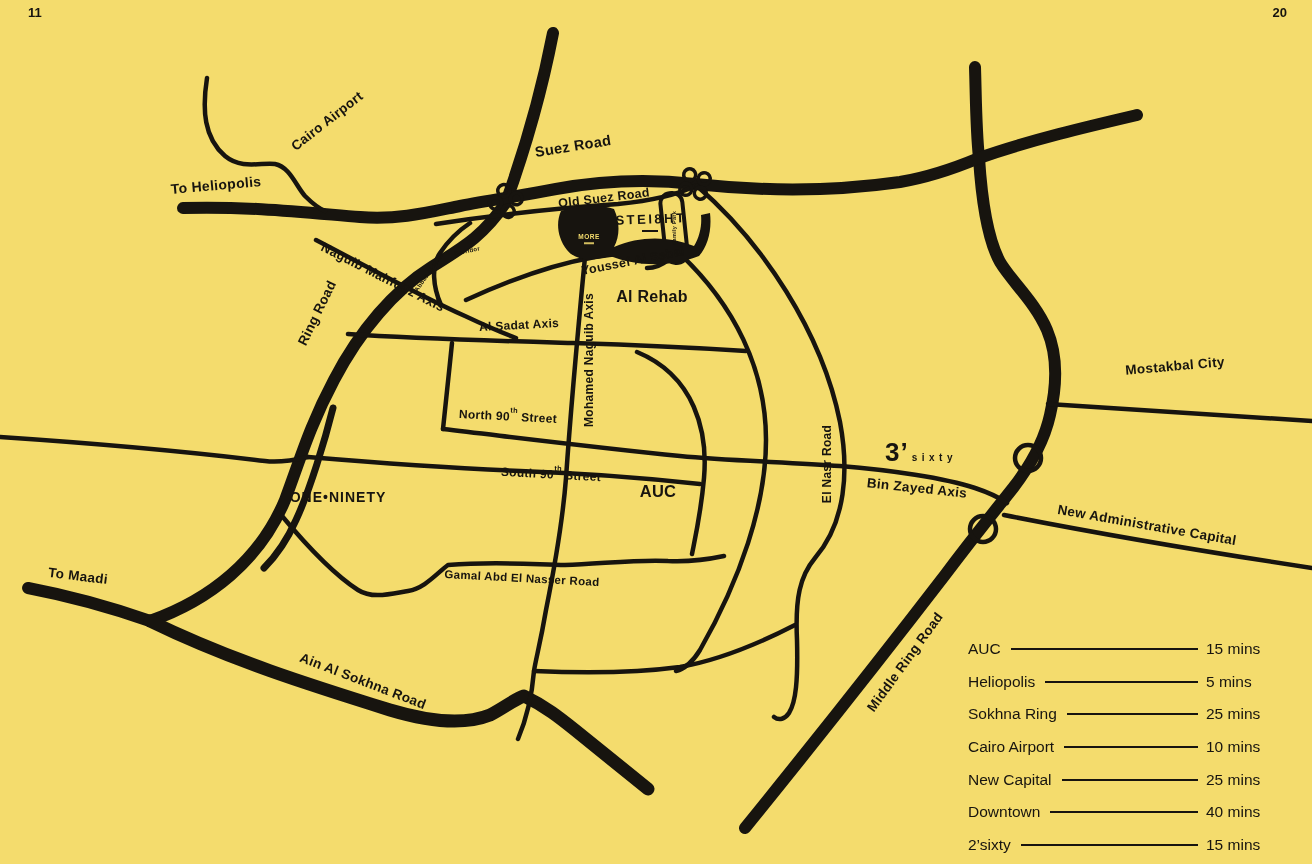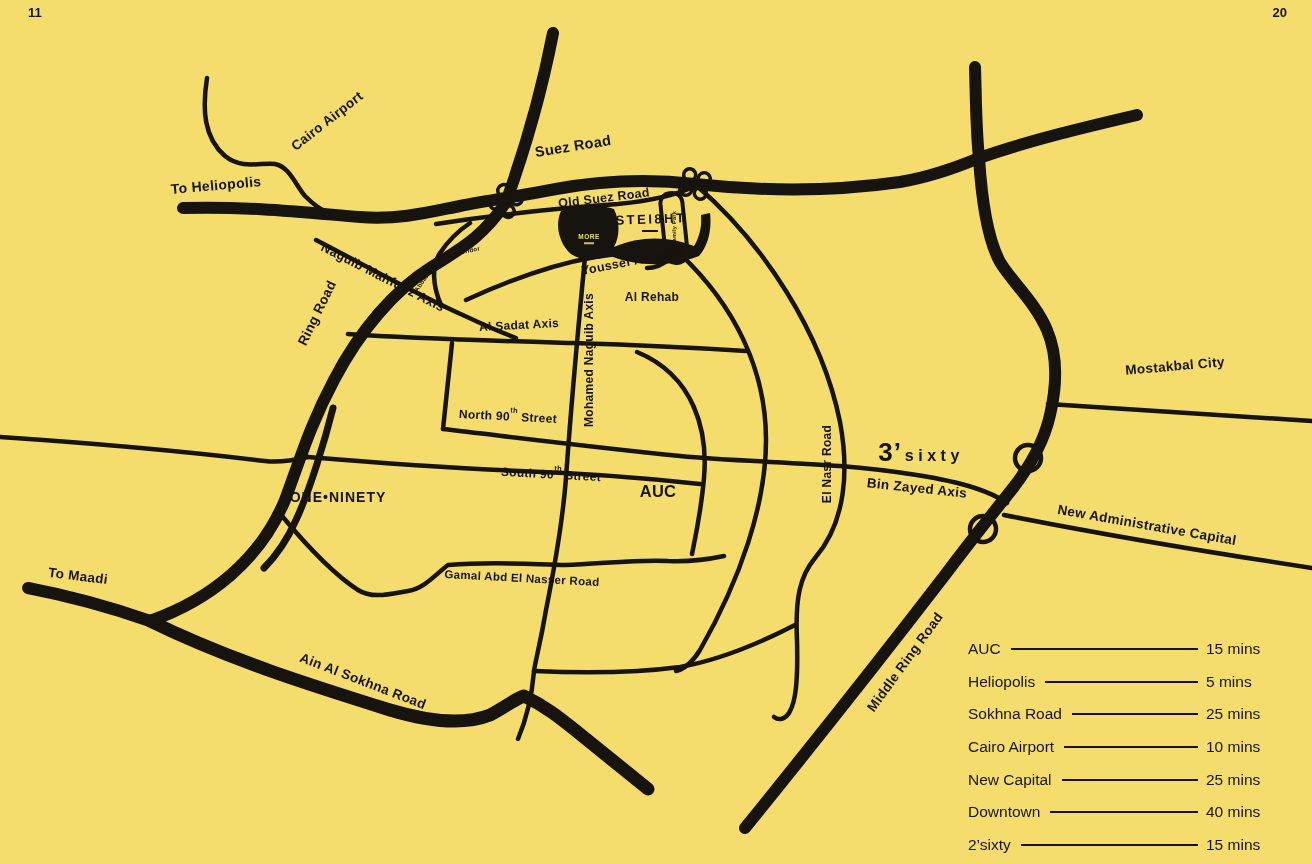--- a/index.html
+++ b/index.html
@@ -14,21 +14,21 @@
   .lbl{
     position:absolute;font-weight:bold;white-space:nowrap;color:#17140F;
     letter-spacing:.3px;transform-origin:center;
   }
   .lbl sup{font-size:62%;position:relative;top:-.35em;}
   .logo-steight{letter-spacing:2.5px;font-size:13px;}
   .steight-sub{position:absolute;width:16px;height:2px;background:#17140F;transform:translate(-50%,-50%);}
   .lbl-more{color:#F4DC6D;font-size:6.5px;letter-spacing:.5px;}
   .more-sub{position:absolute;width:10px;height:1.5px;background:#F4DC6D;transform:translate(-50%,-50%);opacity:.85;}
   .ts-pre{font-size:26px;font-weight:bold;letter-spacing:1px;}
-  .ts-word{font-size:16px;font-weight:bold;letter-spacing:4.5px;margin-left:3px;}
+  .ts-word{font-size:10px;font-weight:bold;letter-spacing:4.5px;margin-left:3px;}
   
   .legend{
     position:absolute;left:968px;top:640px;width:304px;height:214px;
     display:flex;flex-direction:column;justify-content:space-between;
   }
   .legend-row{display:flex;align-items:center;font-size:15.5px;color:#17140F;}
   .legend-label{white-space:nowrap;}
   .legend-dash{flex:1;border-top:2px solid #17140F;margin:0 8px 0 10px;height:0;}
   .legend-time{width:66px;text-align:left;white-space:nowrap;}
 </style>
@@ -100,21 +100,21 @@
   <div class="lbl logo-steight" style="left:651px;top:219px;transform:translate(-50%,-50%) rotate(-2deg);">STEI8HT</div>
   <div class="steight-sub" style="left:650px;top:231px;"></div>
   <div class="lbl lbl-more" style="left:589px;top:236px;transform:translate(-50%,-50%);">MORE</div>
   <div class="more-sub" style="left:589px;top:243px;"></div>
   <div class="lbl" style="left:674px;top:228px;font-size:5.5px;transform:translate(-50%,-50%) rotate(-90deg);">Family Park</div>
   <div class="lbl" style="left:383px;top:277px;font-size:13px;transform:translate(-50%,-50%) rotate(27deg);">Naguib Mahfouz Axis</div>
   <div class="lbl" style="left:317px;top:313px;font-size:13.5px;transform:translate(-50%,-50%) rotate(-64deg);">Ring Road</div>
   <div class="lbl" style="left:429px;top:272px;font-size:6px;transform:translate(-50%,-50%) rotate(-55deg);">Abbas Al Akad</div>
   <div class="lbl" style="left:467px;top:251px;font-size:6px;transform:translate(-50%,-50%) rotate(-12deg);">Corridor</div>
   <div class="lbl" style="left:633px;top:261px;font-size:12.5px;transform:translate(-50%,-50%) rotate(-11deg);">Youssef Al Sebai</div>
-  <div class="lbl" style="left:652px;top:297px;font-size:12px;transform:translate(-50%,-50%);">Al Rehab</div>
+  <div class="lbl" style="left:652px;top:297px;font-size:16px;transform:translate(-50%,-50%);">Al Rehab</div>
   <div class="lbl" style="left:519px;top:325px;font-size:12px;transform:translate(-50%,-50%) rotate(-3deg);">Al Sadat Axis</div>
   <div class="lbl" style="left:589px;top:360px;font-size:12px;transform:translate(-50%,-50%) rotate(-90deg);">Mohamed Naguib Axis</div>
   <div class="lbl" style="left:508px;top:416px;font-size:12px;transform:translate(-50%,-50%) rotate(3deg);"><span>North 90</span><sup>th</sup><span> Street</span></div>
   <div class="lbl" style="left:551px;top:474px;font-size:12px;transform:translate(-50%,-50%) rotate(3deg);"><span>South 90</span><sup>th</sup><span> Street</span></div>
   <div class="lbl" style="left:338px;top:497px;font-size:14px;letter-spacing:1px;transform:translate(-50%,-50%);">ONE•NINETY</div>
   <div class="lbl" style="left:658px;top:491px;font-size:16.5px;transform:translate(-50%,-50%);">AUC</div>
   <div class="lbl" style="left:827px;top:464px;font-size:12px;transform:translate(-50%,-50%) rotate(-90deg);">El Nasr Road</div>
   <div class="lbl" style="left:921px;top:452px;transform:translate(-50%,-50%);"><span class="ts-pre">3’</span><span class="ts-word">sixty</span></div>
   <div class="lbl" style="left:917px;top:488px;font-size:13.5px;transform:translate(-50%,-50%) rotate(6deg);">Bin Zayed Axis</div>
   <div class="lbl" style="left:1175px;top:366px;font-size:13.5px;transform:translate(-50%,-50%) rotate(-5deg);">Mostakbal City</div>
@@ -129,21 +129,21 @@
       <span class="legend-label">AUC</span>
       <span class="legend-dash"></span>
       <span class="legend-time">15 mins</span>
     </div>
     <div class="legend-row">
       <span class="legend-label">Heliopolis</span>
       <span class="legend-dash"></span>
       <span class="legend-time">5 mins</span>
     </div>
     <div class="legend-row">
-      <span class="legend-label">Sokhna Road</span>
+      <span class="legend-label">Sokhna Ring</span>
       <span class="legend-dash"></span>
       <span class="legend-time">25 mins</span>
     </div>
     <div class="legend-row">
       <span class="legend-label">Cairo Airport</span>
       <span class="legend-dash"></span>
       <span class="legend-time">10 mins</span>
     </div>
     <div class="legend-row">
       <span class="legend-label">New Capital</span>

